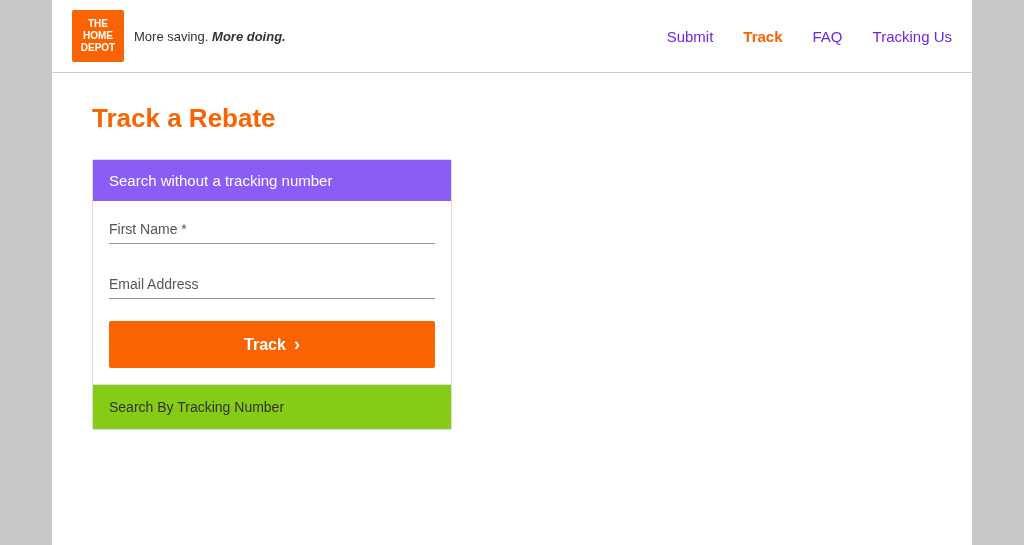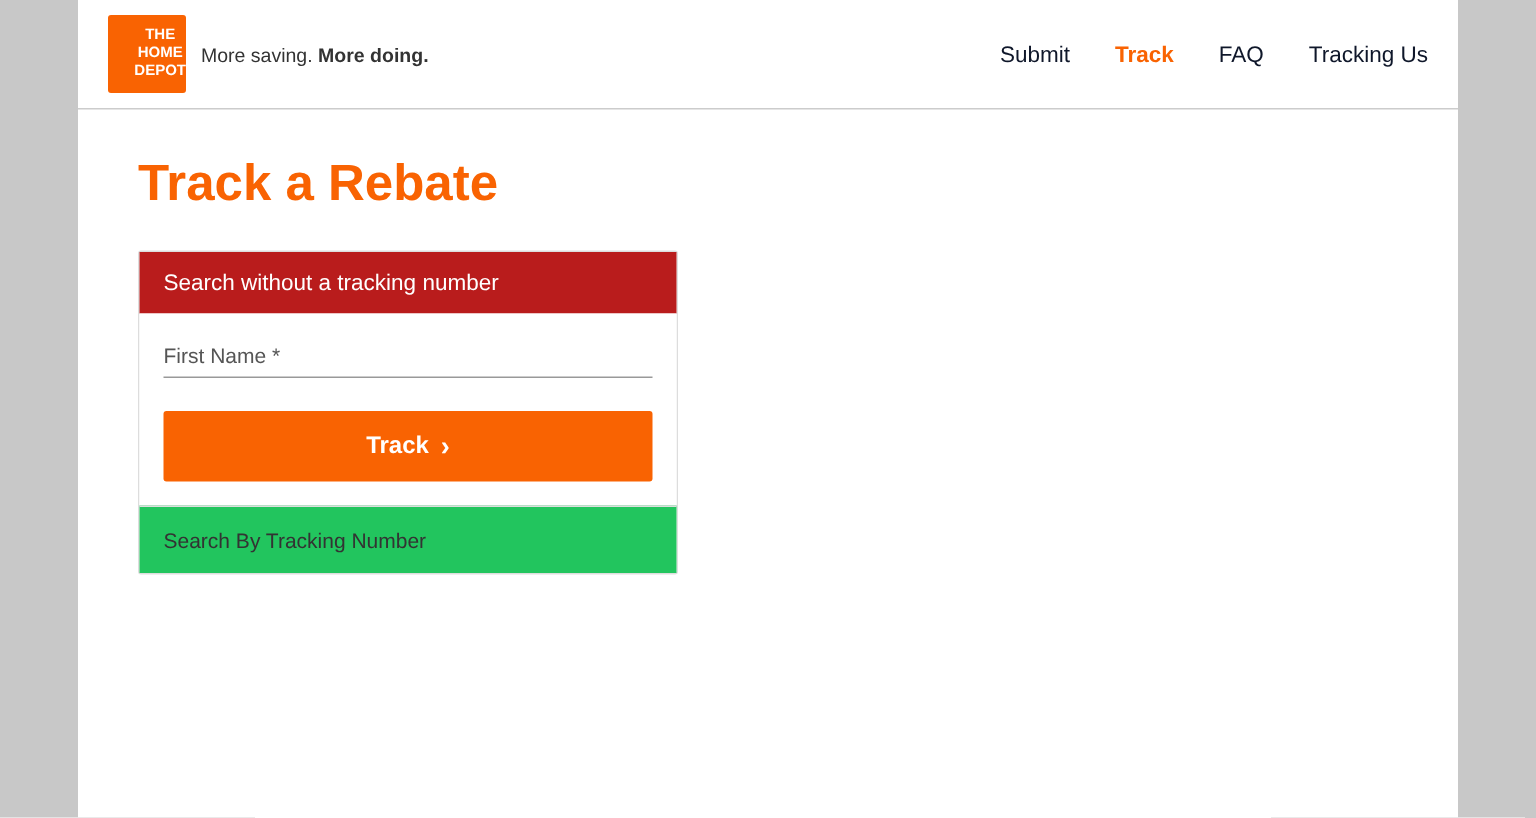--- a/index.html
+++ b/index.html
@@ -39,83 +39,84 @@
       align-items: center;
       gap: 10px;
     }
 
     .logo-box {
       background-color: #f96302;
       width: 52px;
       height: 52px;
       display: flex;
       align-items: center;
-      justify-content: flex-end;
+      justify-content: center;
       border-radius: 2px;
     }
 
     .logo-text {
       color: white;
       font-weight: bold;
       font-size: 10px;
       text-align: center;
       line-height: 1.2;
     }
 
     .tagline {
       font-size: 13px;
       color: #333;
     }
 
     .tagline span {
+      font-style: italic;
     }
 
     .tagline .bold {
       font-weight: bold;
     }
 
     .nav {
       display: flex;
       align-items: center;
       gap: 30px;
     }
 
     .nav-item {
       font-size: 15px;
-      color: #0f172a;
+      color: #6d28d9;
       cursor: pointer;
       text-decoration: none;
     }
 
     .nav-item.active {
       color: #f96302;
       font-weight: bold;
     }
 
     
     .main-content {
       padding: 30px 40px;
     }
 
     .page-title {
       color: #f96302;
-      font-size: 34px;
+      font-size: 26px;
       font-weight: bold;
       margin-bottom: 25px;
     }
 
     
     .form-card {
       width: 360px;
       border: 1px solid #dddddd;
       border-radius: 2px;
     }
 
     .form-card-header {
-      background-color: #b91c1c;
+      background-color: #8b5cf6;
       color: white;
       padding: 12px 16px;
       font-size: 15px;
       font-weight: normal;
     }
 
     .form-body {
       padding: 10px 16px 16px 16px;
       background: white;
     }
@@ -156,21 +157,21 @@
       justify-content: center;
       gap: 8px;
     }
 
     .track-btn-arrow {
       font-size: 18px;
     }
 
     
     .alternate-search {
-      background-color: #22c55e;
+      background-color: #84cc16;
       border-top: 1px solid #dddddd;
       padding: 14px 16px;
       font-size: 14px;
       color: #333;
       cursor: pointer;
     }
   </style>
 </head>
 <body>
 
@@ -202,20 +203,23 @@
       <div class="form-card-header">Search without a tracking number</div>
 
       <div class="form-body">
 
         <div class="form-field">
           <input type="text" placeholder="First Name *" style="">
         </div>
 
 
 
+        <div class="form-field">
+          <input type="email" placeholder="Email Address" style="">
+        </div>
 
 
         <button class="track-btn">
           <span>Track</span>
           <span class="track-btn-arrow">›</span>
         </button>
 
       </div>
 
       <div class="alternate-search">Search By Tracking Number</div>

